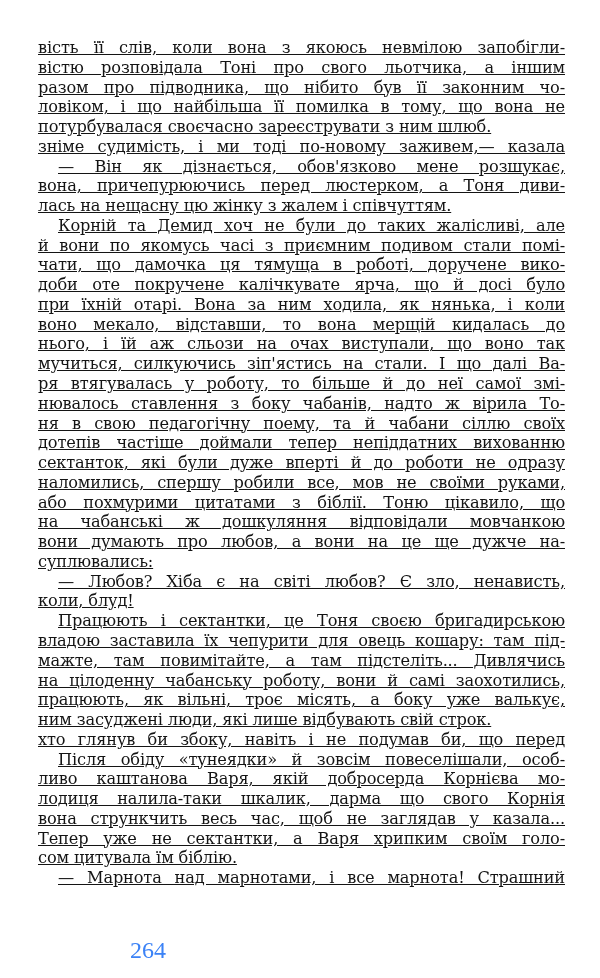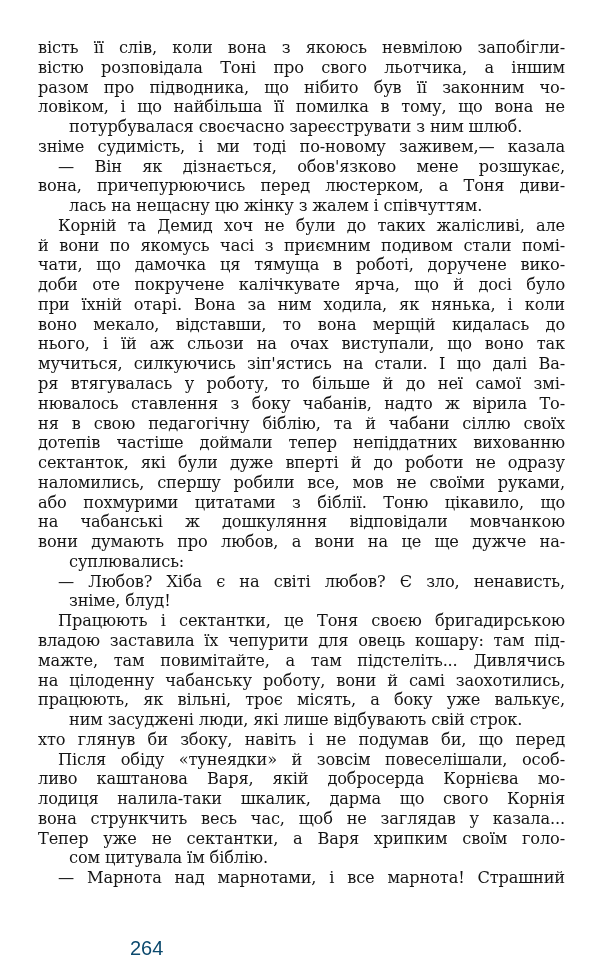--- a/index.html
+++ b/index.html
@@ -29,35 +29,35 @@
       text-align: justify;
       text-align-last: auto;
     }
     .line {
       display: block;
       white-space: nowrap;
       text-align: justify;
       text-align-last: justify;
       height: 19.77px;
       overflow: visible;
+      text-decoration: underline;
     }
     .line.last {
       text-align-last: left;
-      margin-left: 31px;
     }
     .line.indent {
       padding-left: 20px;
     }
     .page-number {
       position: absolute;
       left: 130px;
       top: 937px;
-      font-family: Liberation Sans, sans-serif;
-      font-size: 20px;
-      color: #0c4a6e;
+      font-family: Liberation Serif, serif;
+      font-size: 24px;
+      color: #3b82f6;
     }
   </style>
 </head>
 <body>
 
 <div class="page-text" id="page-text">
     <div class="para">
       <span class="line">вість її слів, коли вона з якоюсь невмілою запобігли-</span>
       <span class="line">вістю розповідала Тоні про свого льотчика, а іншим</span>
       <span class="line">разом про підводника, що нібито був її законним чо-</span>
@@ -74,32 +74,32 @@
       <span class="line indent">Корній та Демид хоч не були до таких жалісливі, але</span>
       <span class="line">й вони по якомусь часі з приємним подивом стали помі-</span>
       <span class="line">чати, що дамочка ця тямуща в роботі, доручене вико-</span>
       <span class="line">доби оте покручене калічкувате ярча, що й досі було</span>
       <span class="line">при їхній отарі. Вона за ним ходила, як нянька, і коли</span>
       <span class="line">воно мекало, відставши, то вона мерщій кидалась до</span>
       <span class="line">нього, і їй аж сльози на очах виступали, що воно так</span>
       <span class="line">мучиться, силкуючись зіп'ястись на стали. І що далі Ва-</span>
       <span class="line">ря втягувалась у роботу, то більше й до неї самої змі-</span>
       <span class="line">нювалось ставлення з боку чабанів, надто ж вірила То-</span>
-      <span class="line">ня в свою педагогічну біблію, та й чабани сіллю своїх</span>
+      <span class="line">ня в свою педагогічну поему, та й чабани сіллю своїх</span>
       <span class="line">дотепів частіше доймали тепер непіддатних вихованню</span>
       <span class="line">сектанток, які були дуже вперті й до роботи не одразу</span>
       <span class="line">наломились, спершу робили все, мов не своїми руками,</span>
       <span class="line">або похмурими цитатами з біблії. Тоню цікавило, що</span>
       <span class="line">на чабанські ж дошкуляння відповідали мовчанкою</span>
       <span class="line">вони думають про любов, а вони на це ще дужче на-</span>
       <span class="line last">суплювались:</span>
     </div>
     <div class="para">
       <span class="line indent">— Любов? Хіба є на світі любов? Є зло, ненависть,</span>
-      <span class="line last">зніме, блуд!</span>
+      <span class="line last">коли, блуд!</span>
     </div>
     <div class="para">
       <span class="line indent">Працюють і сектантки, це Тоня своєю бригадирською</span>
       <span class="line">владою заставила їх чепурити для овець кошару: там під-</span>
       <span class="line">мажте, там повимітайте, а там підстеліть... Дивлячись</span>
       <span class="line">на цілоденну чабанську роботу, вони й самі заохотились,</span>
       <span class="line">працюють, як вільні, троє місять, а боку уже валькує,</span>
       <span class="line last">ним засуджені люди, які лише відбувають свій строк.</span>
       <span class="line">хто глянув би збоку, навіть і не подумав би, що перед</span>
     </div>

